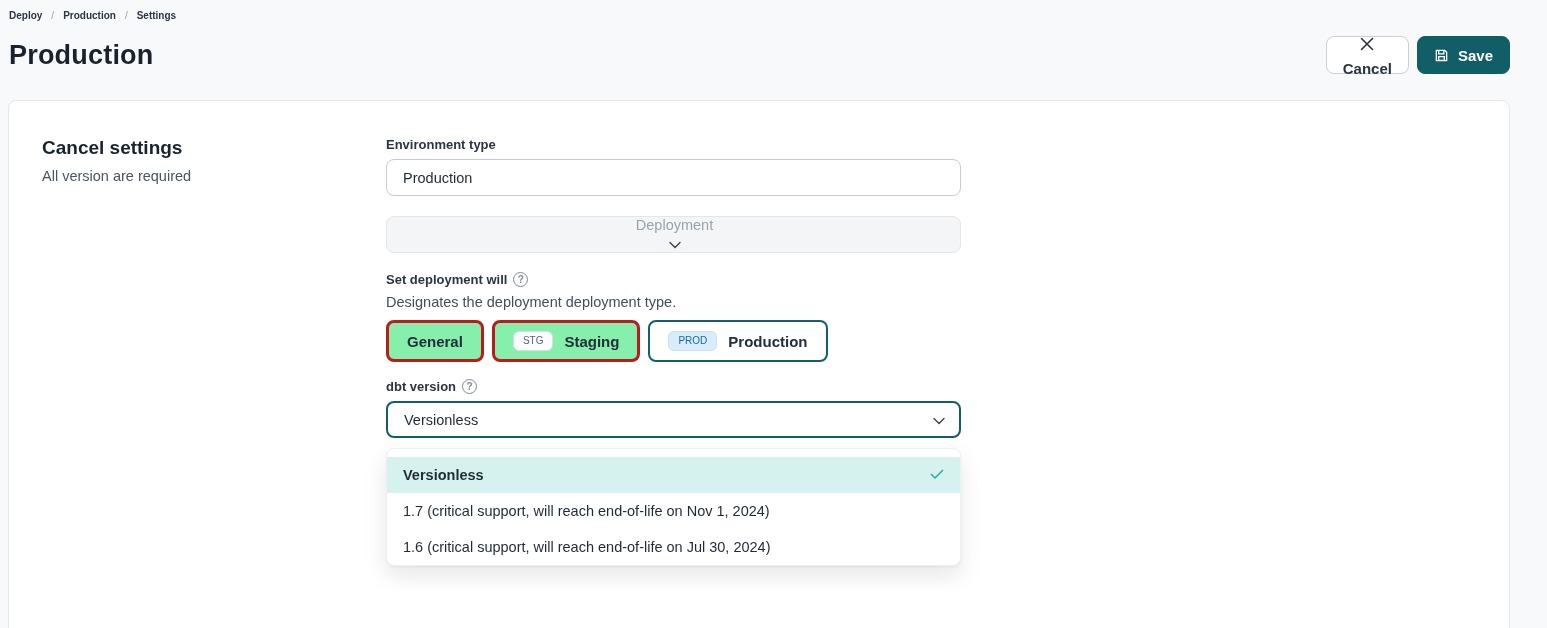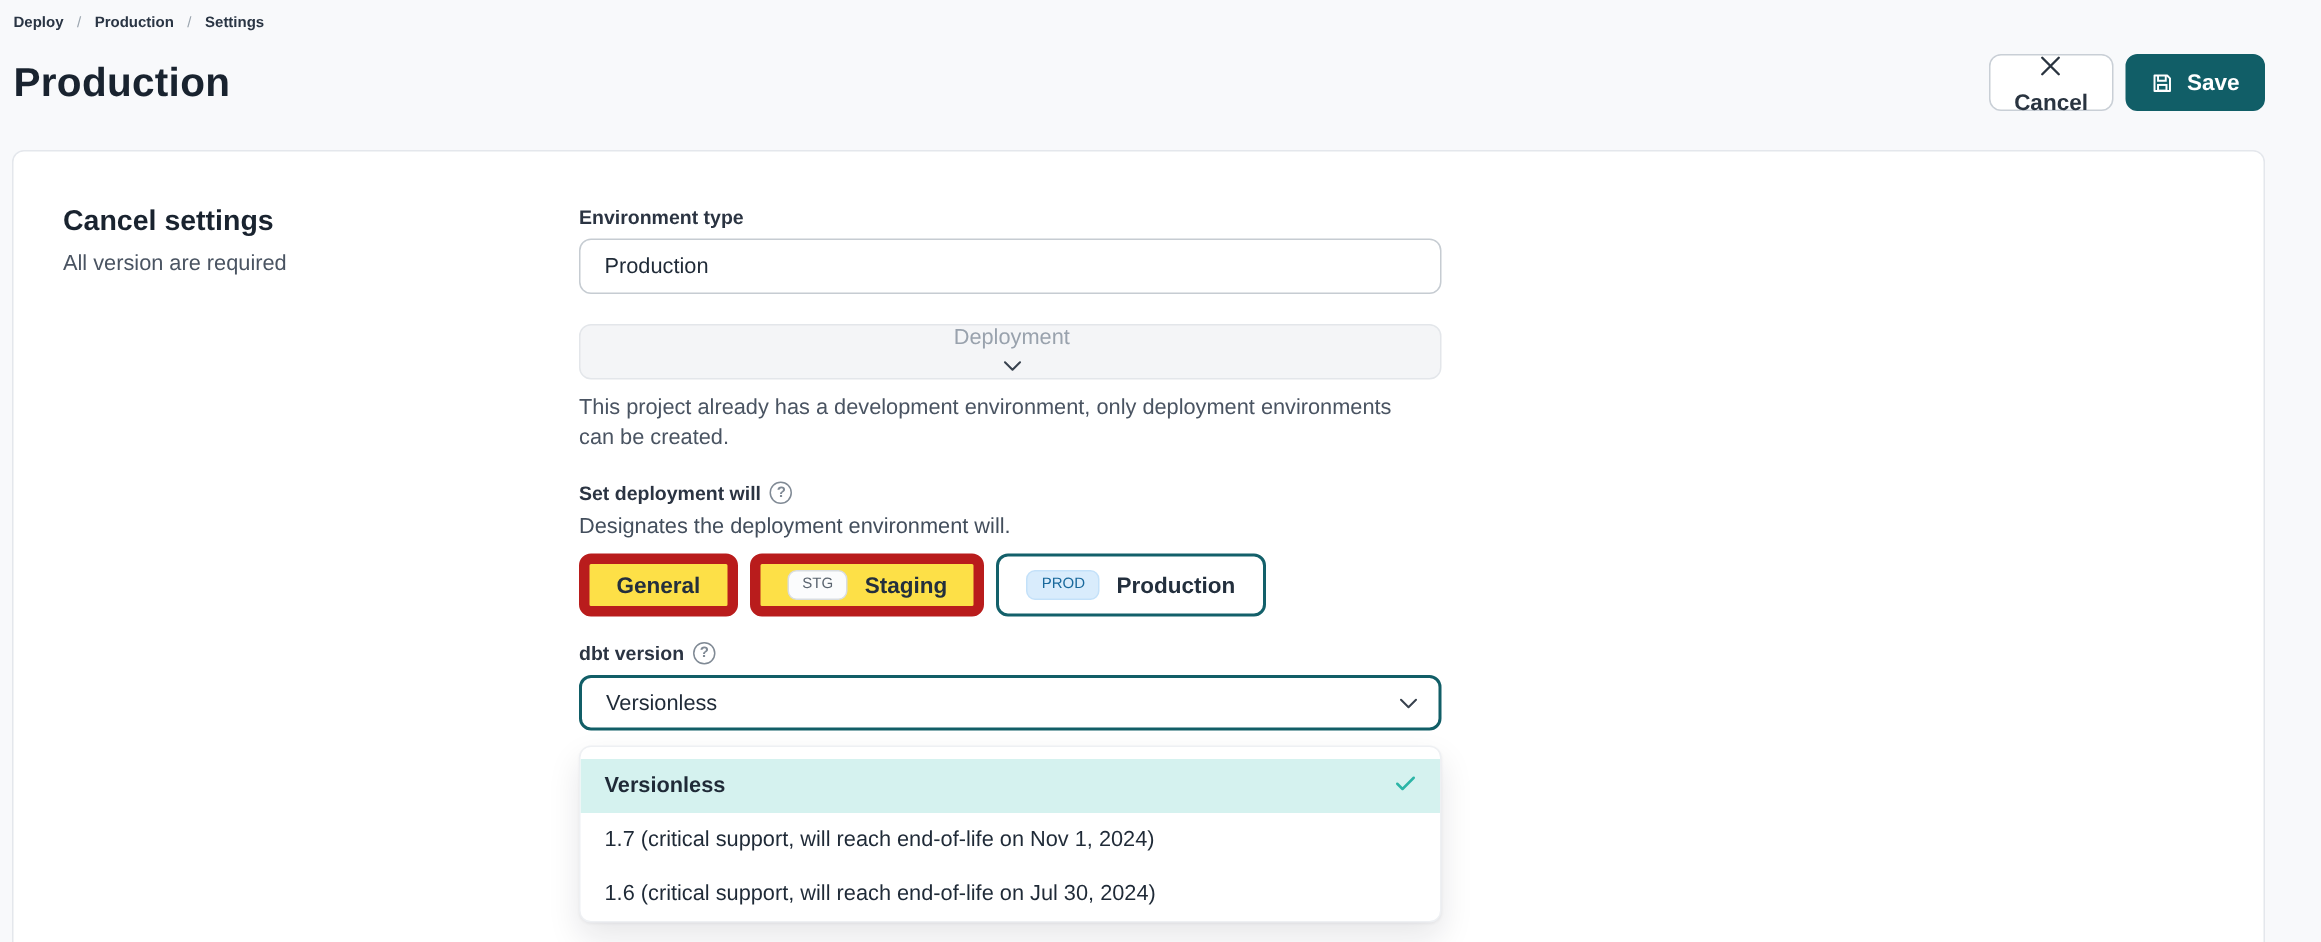--- a/index.html
+++ b/index.html
@@ -84,21 +84,21 @@
     font-size: 14.5px; line-height: 20px; color: #4a5462;
   }
   .gap20 { height: 20px; } .gap19 { height: 19px; } .gap17 { height: 17px; }
   .field-desc { font-size: 14.5px; color: #434e5c; margin: 2px 0 10px 0; }
 
   .type-row { display: flex; gap: 8px; }
   .type-btn {
     height: 42px; border-radius: 8px;
     display: inline-flex; align-items: center; gap: 11px;
     padding: 0 18px; font-size: 15px; font-weight: 700; color: #232f3d;
-    background: #fde047; border: 7px solid #b91c1c; cursor: pointer;
+    background: #86efac; border: 3px solid #b91c1c; cursor: pointer;
     font-family: inherit;
   }
   .type-btn.selected { background: #ffffff; border: 2px solid #13606a; }
   .chip {
     border-radius: 6px; font-size: 10px; font-weight: 400;
     padding: 4px 9px; line-height: 1;
   }
   .chip-stg  { background: #fbfcfd; border: 1px solid #d9dde1; color: #5b6570; }
   .chip-prod { background: #d9ecfc; border: 1px solid #c4e1f9; color: #19699c; }
 
@@ -166,29 +166,28 @@
       <div class="gap20"></div>
 
       <div class="select select-disabled">
         <span>Deployment</span>
         <span>
           <svg width="12" height="8" viewBox="0 0 12 8">
               <path d="M1 1.5 L6 6.5 L11 1.5" stroke="#3a4450" stroke-width="1.4" fill="none" stroke-linecap="round" stroke-linejoin="round"></path>
             </svg>
         </span>
       </div>
-      <div class="help-text">This project already has a development environment, only deployment environments can be created.</div>
 
       <div class="gap19"></div>
 
       <div class="field-label">
         <span>Set deployment will</span>
         <span class="help-dot">?</span>
       </div>
-      <div class="field-desc">Designates the deployment environment will.</div>
+      <div class="field-desc">Designates the deployment deployment type.</div>
 
       <div class="type-row">
         <button class="type-btn">
           <span>General</span>
         </button>
         <button class="type-btn">
           <span class="chip chip-stg">STG</span>
           <span>Staging</span>
         </button>
         <button class="type-btn selected">

